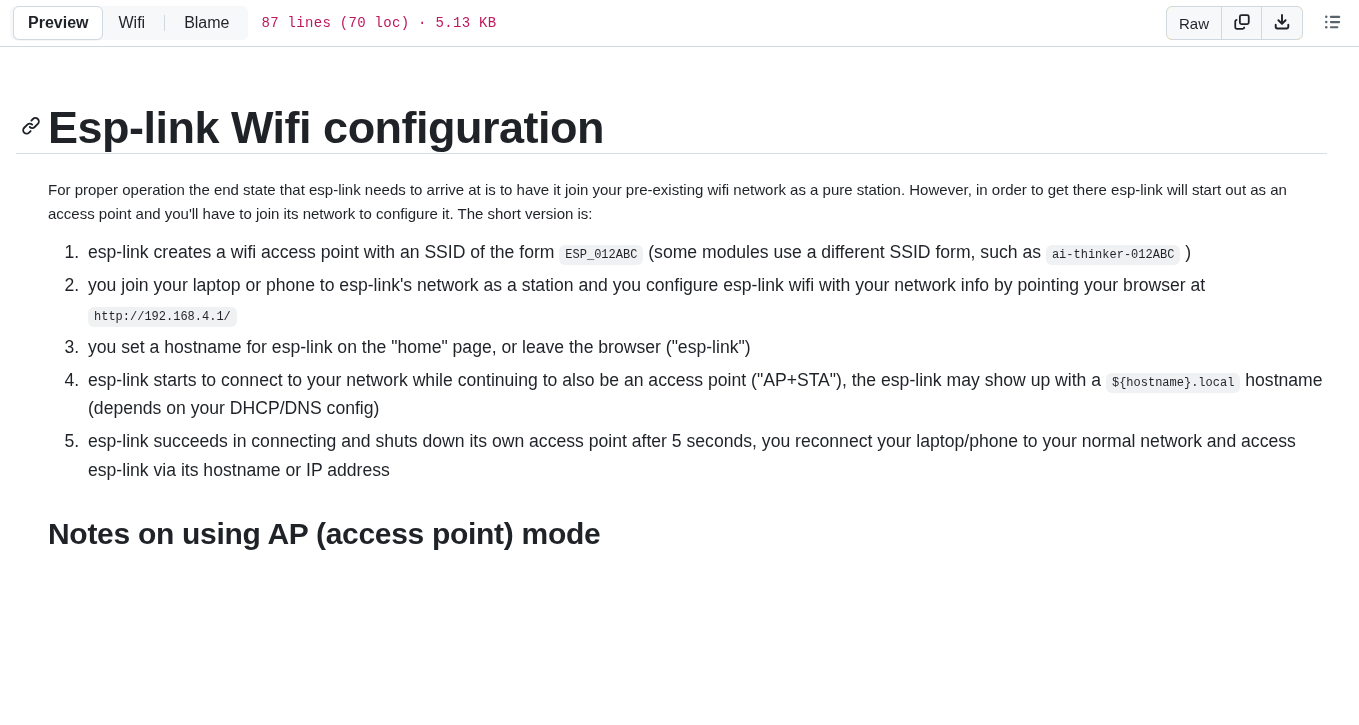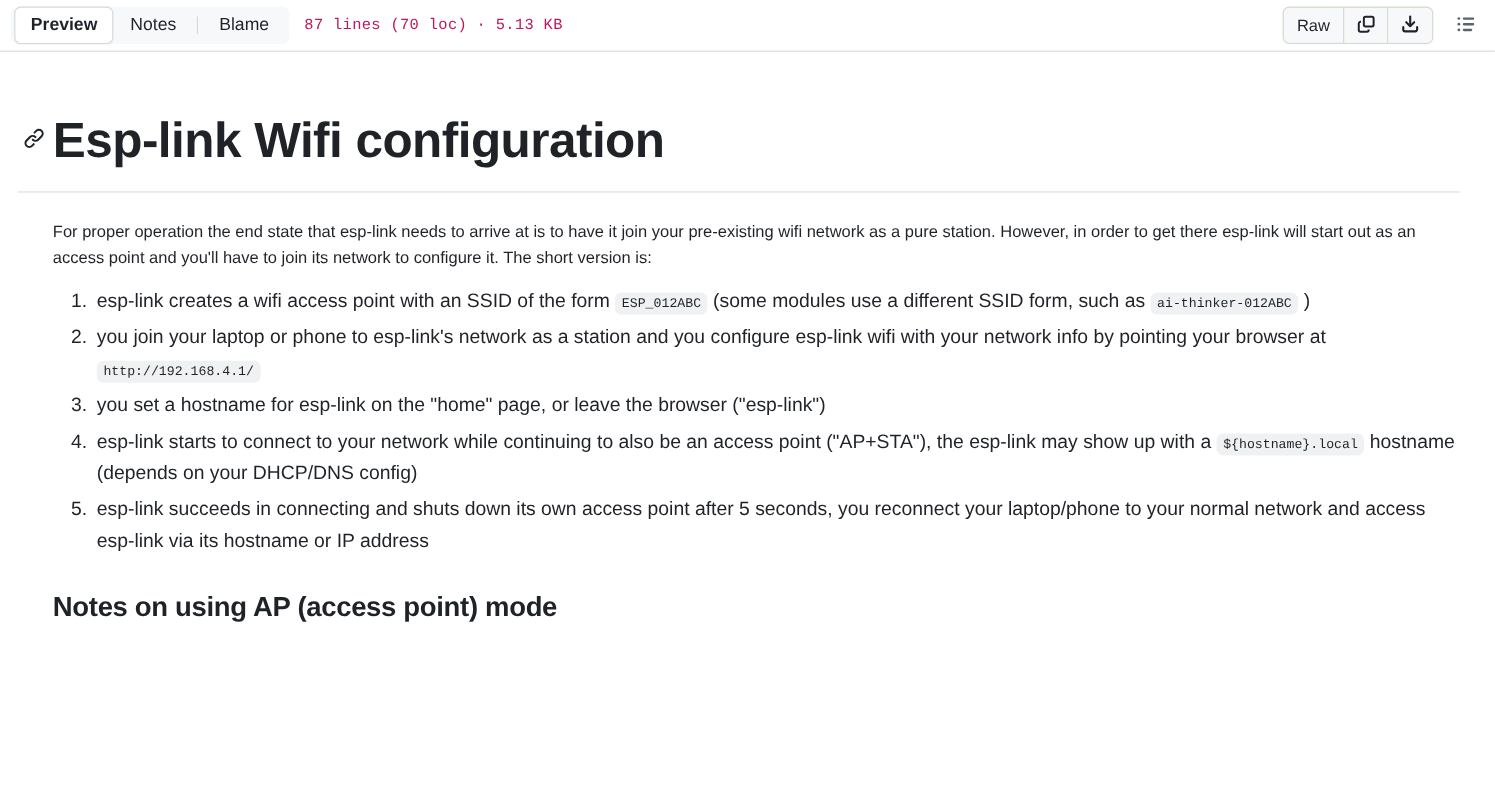--- a/index.html
+++ b/index.html
@@ -128,21 +128,21 @@
     box-sizing: border-box;
     font-size: 17.6px;
     line-height: 1.5;
   }
 
   h1.md-h1 {
     font-size: 45px;
     font-weight: bold;
     line-height: 1.1;
     margin: 56px 0 0 0;
-    padding-bottom: 21px;
+    padding-bottom: 0;
     border-bottom: 1px solid #d8dee4;
     letter-spacing: -0.5px;
     position: relative;
     display: block;
   }
   .anchor-icon {
     position: absolute;
     left: -28px;
     top: 50%;
     transform: translateY(-60%);
@@ -179,35 +179,35 @@
   code.inline-code {
     font-family: "Liberation Mono", monospace;
     font-size: 12px;
     background: #eff1f3;
     border-radius: 6px;
     padding: 3px 6px;
     white-space: nowrap;
   }
 
   h2.md-h2 {
-    font-size: 25px;
+    font-size: 30px;
     font-weight: bold;
     line-height: 1.2;
     margin: 32px 0 17px 32px;
     letter-spacing: -0.3px;
   }
 </style>
 </head>
 <body>
 
 <div class="file-header">
 
   <div class="segmented">
     <button class="seg-btn selected">Preview</button>
-    <button class="seg-btn">Notes</button>
+    <button class="seg-btn">Wifi</button>
     <div class="seg-divider"></div>
     <button class="seg-btn">Blame</button>
   </div>
 
   <div class="file-meta">87 lines (70 loc) · 5.13 KB</div>
 
   <div class="header-right">
     <div class="btn-group">
 
       <button class="raw-btn">Raw</button>

